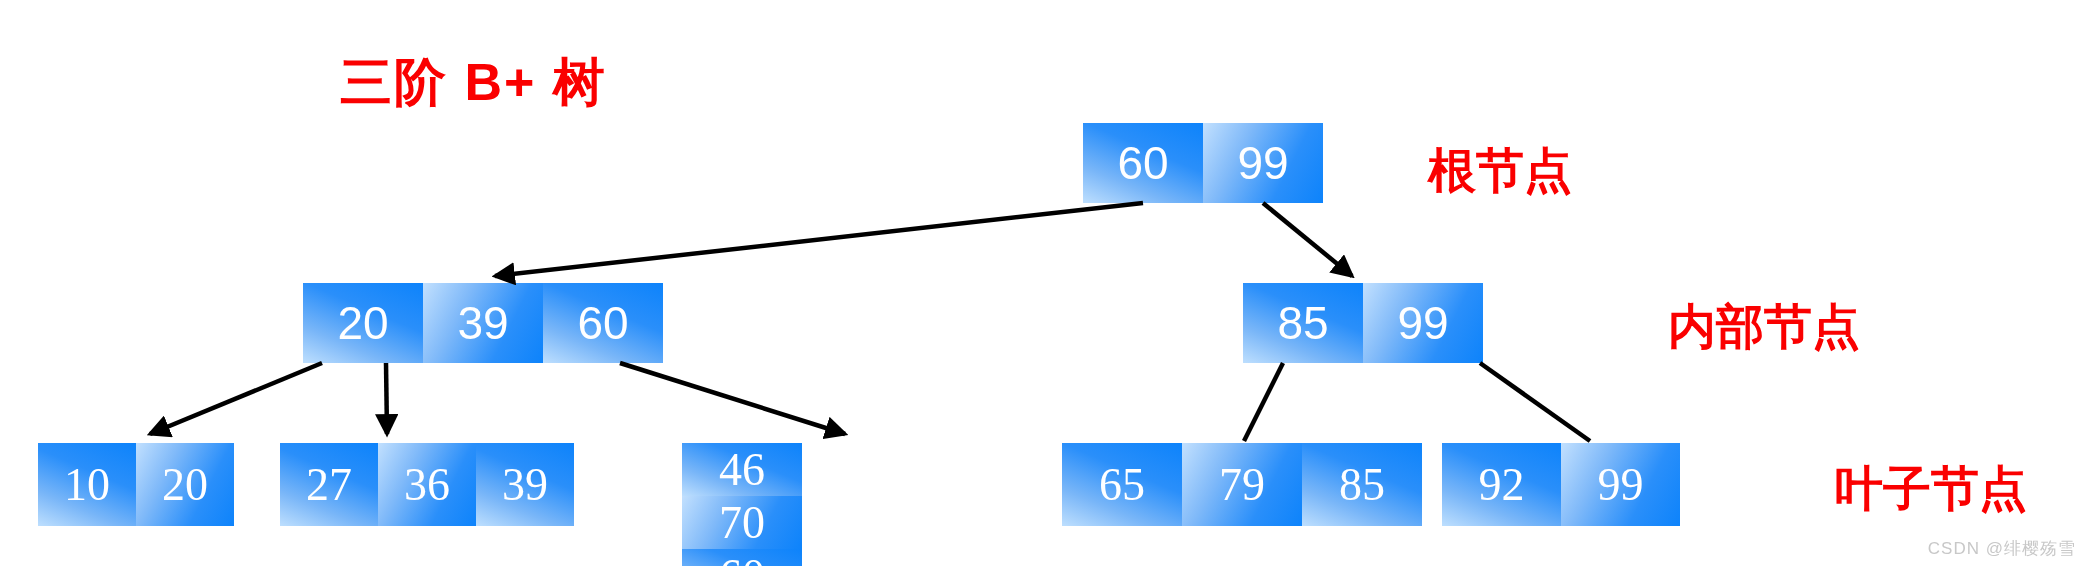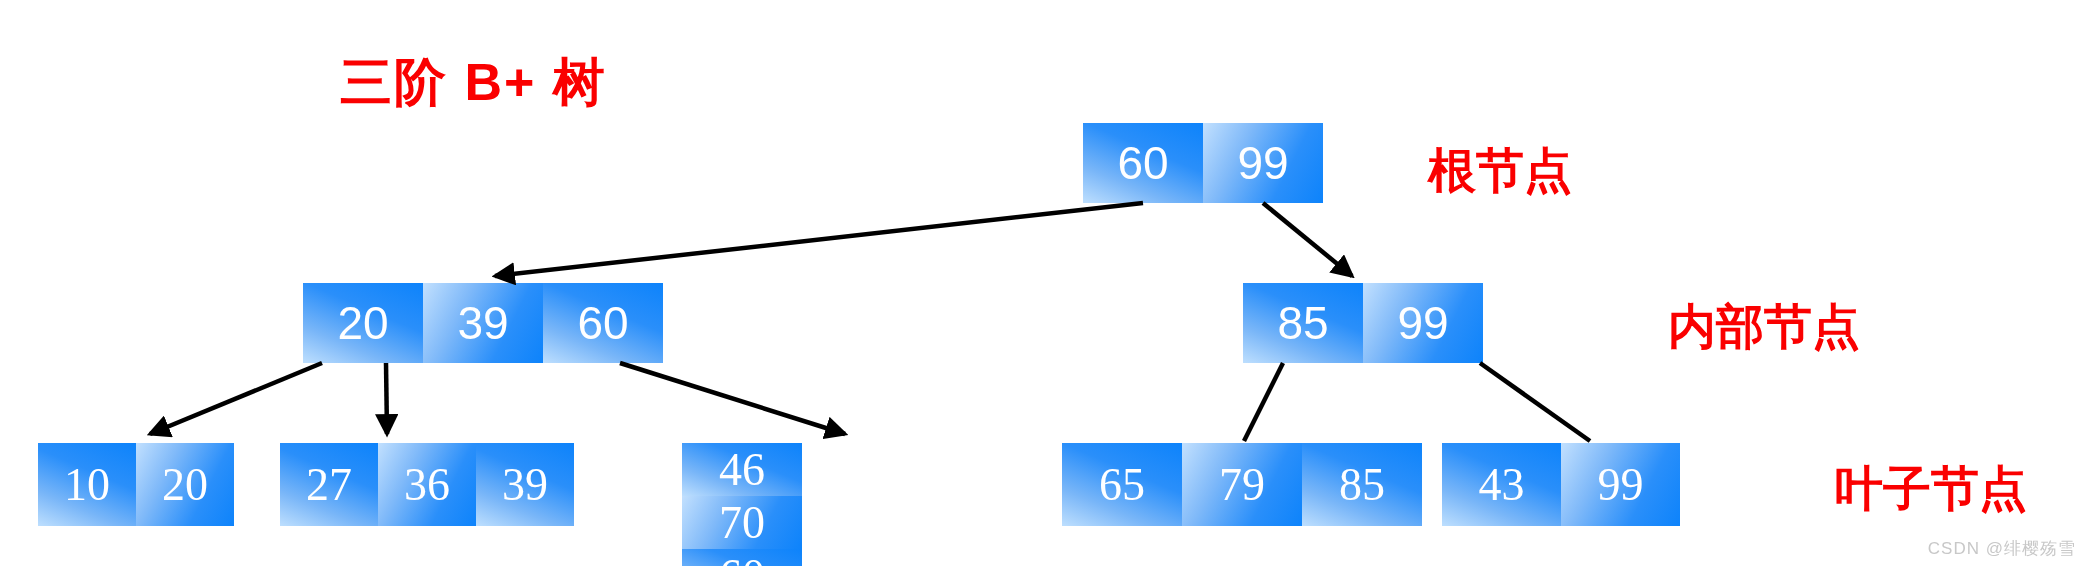--- a/index.html
+++ b/index.html
@@ -77,21 +77,21 @@
     <div class="cell a w120">46</div>
     <div class="cell b w120">70</div>
     <div class="cell a w120">60</div>
   </div>
   <div class="node leaf" style="left:1062px; top:443px;">
     <div class="cell a w120">65</div>
     <div class="cell b w120">79</div>
     <div class="cell a w120">85</div>
   </div>
   <div class="node leaf" style="left:1442px; top:443px;">
-    <div class="cell a w119">43</div>
+    <div class="cell a w119">92</div>
     <div class="cell b w119">99</div>
   </div>
   <div class="anno leaf-lb">叶子节点</div>
 
   <svg class="arrows" viewBox="0 0 2084 566">
     <defs>
       <marker id="ah" viewBox="0 0 10 10" refX="8.5" refY="5" markerWidth="5.2" markerHeight="5.2" orient="auto">
         <path d="M0,0 L10,5 L0,10 z" fill="#000000"></path>
       </marker>
     </defs>

